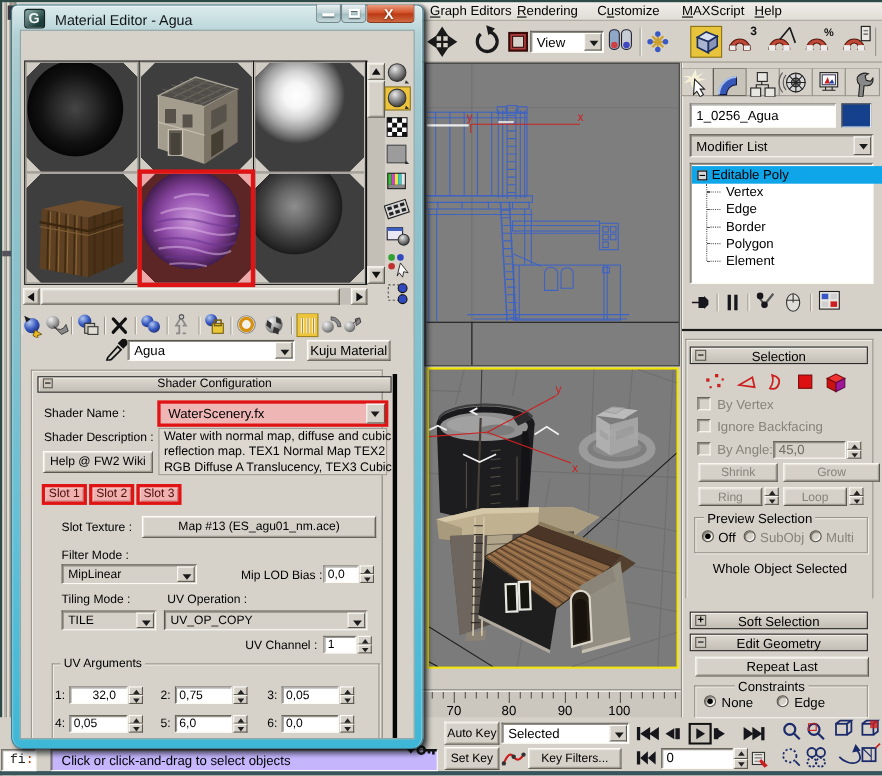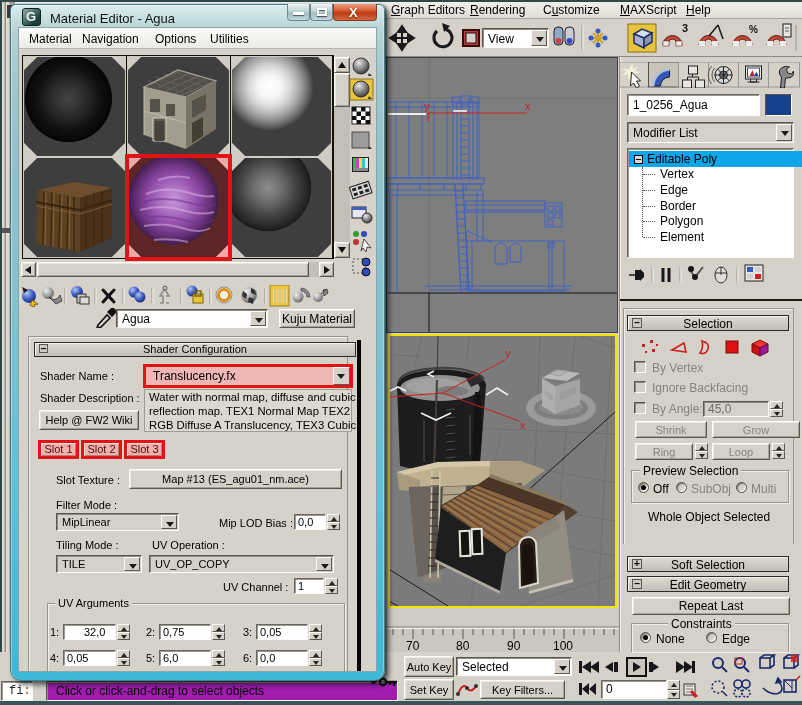--- a/index.html
+++ b/index.html
@@ -417,21 +417,21 @@
       <text x="127" y="24">90</text>
       <text x="173" y="24">100</text>
  </g>
 </svg>
 
 <div class="a" style="left:0;top:652px;width:802px;height:49px;background:#d5d1c8"></div>
 <div class="a" style="left:0;top:701px;width:802px;height:4px;background:#37555a"></div>
 
 <div class="a ed" style="left:1px;top:681px;width:32px;height:20px;font-family:'Liberation Mono',monospace;font-size:12px;color:#222;padding-left:7px;line-height:18px">fi<span style="color:#c04000">:</span></div>
 
-<div class="a sk" style="left:46px;top:681px;width:352px;height:20px;background:#a21caf;box-shadow:inset 1px 1px 0 #8d8a82;font-size:12px;line-height:19px;padding-left:9px">Click or click-and-drag to select objects</div>
+<div class="a sk" style="left:46px;top:681px;width:352px;height:20px;background:#c4b5fd;box-shadow:inset 1px 1px 0 #8d8a82;font-size:12px;line-height:19px;padding-left:9px">Click or click-and-drag to select objects</div>
 
 <svg class="a" style="left:368px;top:675px" width="32" height="15" viewBox="0 0 32 15">
  <path d="M1 5l4.5 5 4.5-5z" fill="#111"></path>
  <circle cx="15" cy="7" r="3.2" fill="none" stroke="#111" stroke-width="2.4"></circle>
  <path d="M18 7h11m-3 0v4m-4-4v3" stroke="#111" stroke-width="2.4" fill="none"></path>
 </svg>
 
 <div class="btn" style="left:404px;top:656px;width:50px;height:21px;line-height:20px">Auto Key</div>
 <div class="btn" style="left:404px;top:679px;width:50px;height:21px;line-height:20px">Set Key</div>
 <div class="combo" style="left:456px;top:657px;width:116px;height:19px;background:#fff">
@@ -695,26 +695,20 @@
 
 <div class="a" style="left:287px;top:4px;width:23px;height:17px;background:linear-gradient(#ecf3f4,#bccfd2 48%,#a0bec3 56%,#c4d7d9);border:1px solid #70868a;border-top:none;border-radius:0 0 4px 4px"></div>
 <div class="a" style="left:310px;top:4px;width:23px;height:17px;background:linear-gradient(#ecf3f4,#bccfd2 48%,#a0bec3 56%,#c4d7d9);border:1px solid #70868a;border-top:none;border-radius:0 0 4px 4px"></div>
 <div class="a" style="left:333px;top:4px;width:44px;height:17px;background:linear-gradient(#eca185,#d4552c 45%,#ba3a14 55%,#cf6a42);border:1px solid #8a3a20;border-top:none;border-radius:0 0 4px 4px"></div>
 <div class="a" style="left:293px;top:12px;width:11px;height:3px;background:#fff;box-shadow:0 1px 1px #4a5b5e"></div>
 <div class="a" style="left:317px;top:8px;width:10px;height:8px;border:2px solid #fff;box-shadow:0 1px 1px #4a5b5e,inset 0 1px 1px #4a5b5e"></div>
 <div class="a" style="left:349px;top:5px;width:12px;height:13px;color:#fff;font-weight:700;font-size:13px;text-shadow:0 1px 2px #6a2408">X</div>
 
 <div class="a" style="left:18px;top:27px;width:359px;height:645px;background:#d6d2ca;border:1px solid #8aa4a8;overflow:hidden">
 
- <div class="a" style="left:0;top:0;width:359px;height:21px;background:linear-gradient(#fcfcfb,#eceae5);border-bottom:1px solid #b9b5ab;font-size:12px">
-  <span class="lbl" style="left:10px;top:4px">Material</span>
-  <span class="lbl" style="left:63px;top:4px">Navigation</span>
-  <span class="lbl" style="left:136px;top:4px">Options</span>
-  <span class="lbl" style="left:191px;top:4px">Utilities</span>
- </div>
 
  <div class="a" style="left:3px;top:27px;width:312px;height:204px;background:#101010"></div>
 
  <div class="a" style="left:5px;top:29px;width:101px;height:99px;outline:1px solid #cfcbc2;background:
    linear-gradient(135deg,#d0ccc3 9px,transparent 9.5px),linear-gradient(225deg,#d0ccc3 9px,transparent 9.5px),linear-gradient(45deg,#d0ccc3 9px,transparent 9.5px),linear-gradient(315deg,#d0ccc3 9px,transparent 9.5px),
    radial-gradient(circle 44px at 44% 42%,#454545 0%,#2a2a2a 40%,#111 72%,#060606 98%,transparent 100%),#3e3e3e"></div>
  <div class="a" style="left:109px;top:29px;width:101px;height:99px;outline:1px solid #cfcbc2;background:
    linear-gradient(135deg,#d0ccc3 9px,transparent 9.5px),linear-gradient(225deg,#d0ccc3 9px,transparent 9.5px),linear-gradient(45deg,#d0ccc3 9px,transparent 9.5px),linear-gradient(315deg,#d0ccc3 9px,transparent 9.5px),#3e3e3e">
   <svg width="101" height="99" viewBox="0 0 101 99">
    <path d="M16 30 L50 13 L88 24 L58 40 Z" fill="#514e49"></path>
@@ -952,21 +946,21 @@
  <div class="a" style="left:338px;top:312px;width:4px;height:332px;background:#060606"></div>
 
  <div class="a" style="left:9px;top:308px;width:320px;height:336px;border:1px solid #98948a;border-bottom:none;box-shadow:inset 1px 1px 0 #f0eee8"></div>
 
  <div class="roll" style="left:15px;top:314px;width:322px;height:15px">
       <span class="pm" style="top:1px;width:9px;height:9px;line-height:7px">–</span>
       <span class="tt" style="font-size:11px;top:0">Shader Configuration</span>
     </div>
  <span class="lbl" style="left:21px;top:342px">Shader Name :</span>
  <div class="a" style="left:124px;top:336px;width:210px;height:24px;border:3px solid #e01414;background:#efb6b6">
-  <span class="lbl" style="left:7px;top:2px;font-size:12px">Translucency.fx</span>
+  <span class="lbl" style="left:7px;top:2px;font-size:12px">WaterScenery.fx</span>
   <span class="a" style="right:0;top:0;bottom:0;width:17px;background:#d5d1c8;border:1px solid;border-color:#fcfbf6 #5a574f #5a574f #fcfbf6"></span>
   <span class="a" style="right:5px;top:7px;border-left:4px solid transparent;border-right:4px solid transparent;border-top:5px solid #1a1a1a"></span>
  </div>
  <span class="lbl" style="left:21px;top:364px">Shader Description :</span>
  <div class="a" style="left:125px;top:361px;width:208px;height:43px;background:#dcd8d0;border:1px solid #a09c92;font-size:11.3px;line-height:14px;padding:0 4px;white-space:nowrap">Water with normal map, diffuse and cubic<br>reflection map. TEX1 Normal Map TEX2<br>RGB Diffuse A Translucency, TEX3 Cubic</div>
  <div class="btn" style="left:20px;top:382px;width:100px;height:20px;line-height:19px">Help @ FW2 Wiki</div>
  <div class="a" style="left:19px;top:412px;width:41px;height:19px;border:3px solid #e01414;background:#efb0ae;box-shadow:inset 1px 1px 0 #fad8d6,inset -1px -1px 0 #b97a78;text-align:center;line-height:13px;color:#4d0d0d">Slot 1</div>
  <div class="a" style="left:62px;top:412px;width:41px;height:19px;border:3px solid #e01414;background:#efb0ae;box-shadow:inset 1px 1px 0 #fad8d6,inset -1px -1px 0 #b97a78;text-align:center;line-height:13px;color:#4d0d0d">Slot 2</div>
  <div class="a" style="left:105px;top:412px;width:41px;height:19px;border:3px solid #e01414;background:#efb0ae;box-shadow:inset 1px 1px 0 #fad8d6,inset -1px -1px 0 #b97a78;text-align:center;line-height:13px;color:#4d0d0d">Slot 3</div>
  <span class="lbl" style="left:37px;top:446px">Slot Texture :</span>

